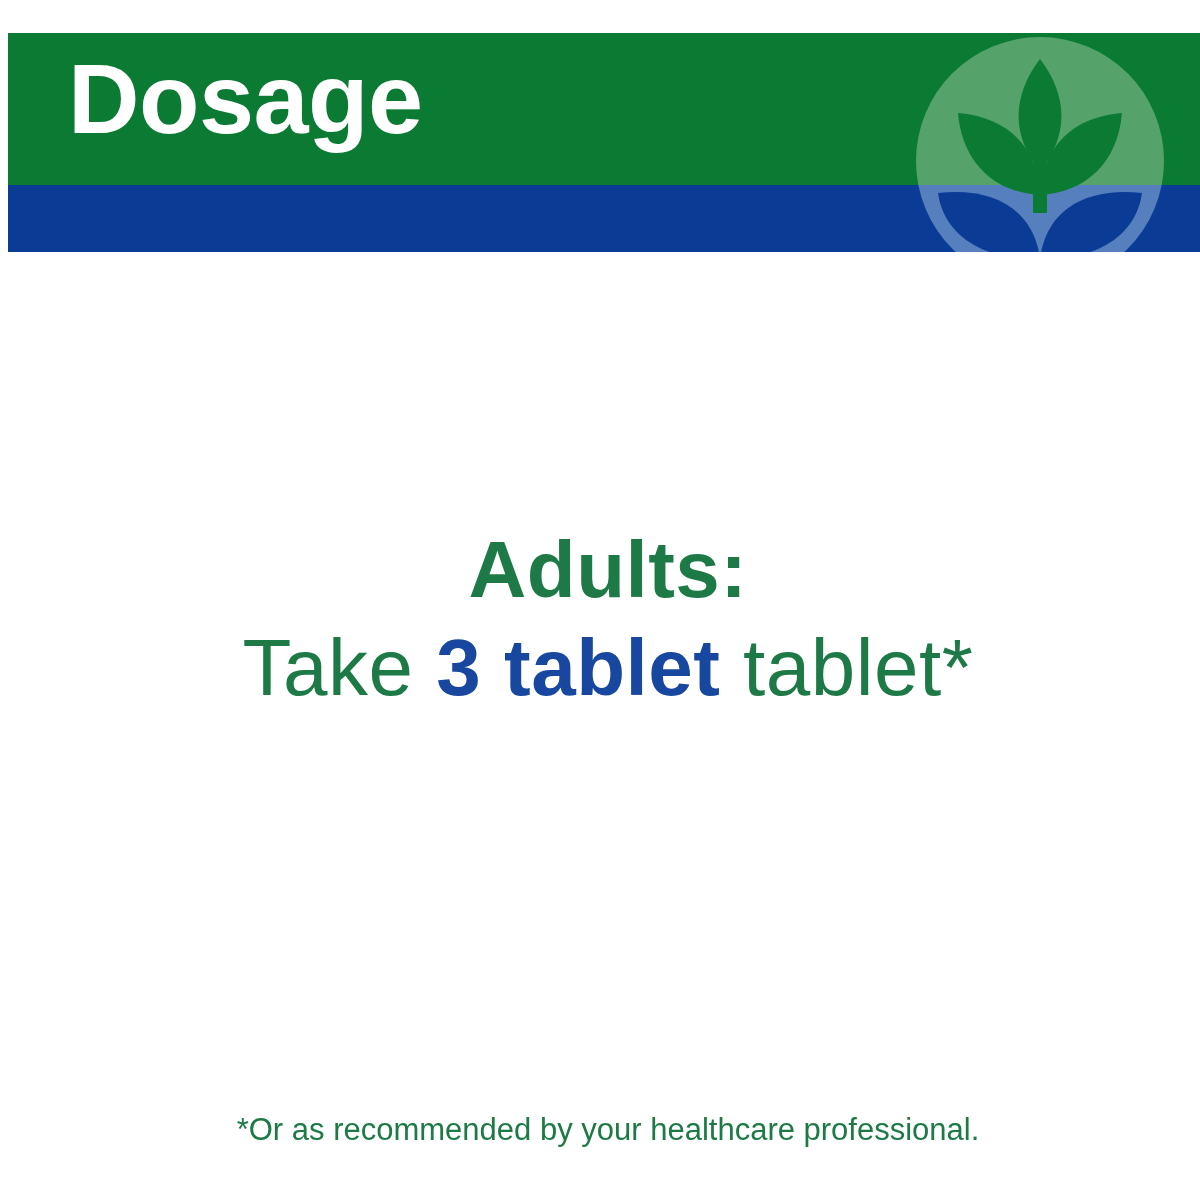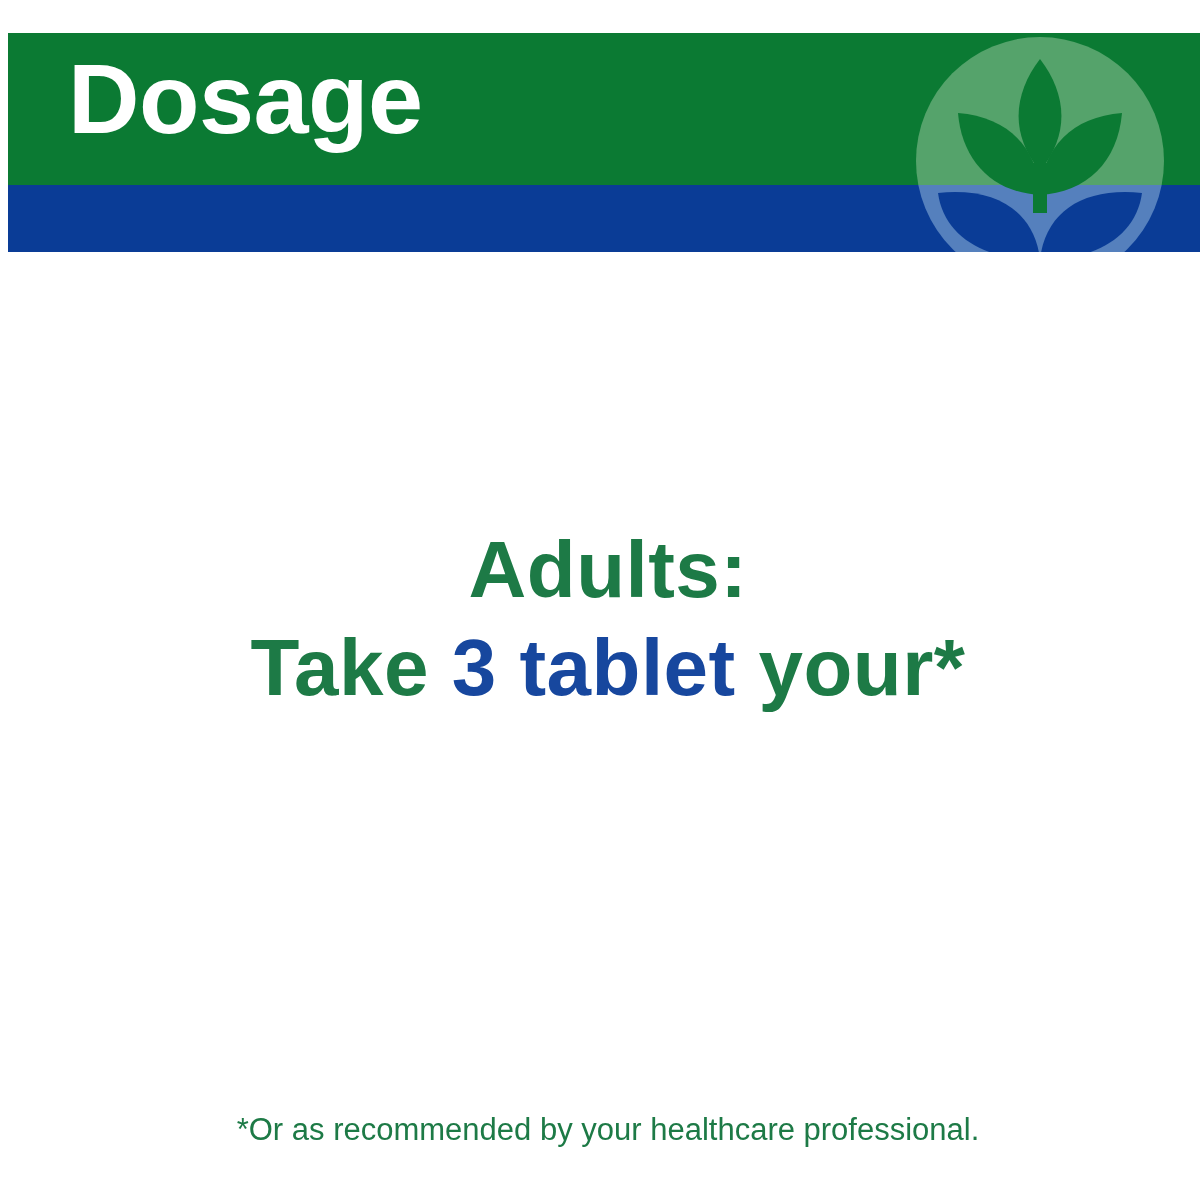--- a/index.html
+++ b/index.html
@@ -102,21 +102,21 @@
     color: #1d7a46;
     line-height: 1.3;
     letter-spacing: 0.5px;
     white-space: nowrap;
   }
   .dose-line2 .emph {
     font-weight: bold;
     color: #17479e;
   }
   .dose-line2 .plain {
-    font-weight: bold;
+    font-weight: normal;
     color: #1d7a46;
   }
 
   
   .footnote {
     position: absolute;
     left: 0;
     top: 1112px;
     width: 1200px;
     text-align: center;
@@ -171,20 +171,20 @@
       </g>
     </svg>
   </div>
 
   <div class="header-title">Dosage</div>
 
   <div class="main-area">
     <div class="dose-block">
       <div class="dose-line1">Adults:</div>
       <div class="dose-line2">
-        <span class="plain">Take </span><span class="emph">3 tablet</span><span class="plain"> your*</span>
+        <span class="plain">Take </span><span class="emph">3 tablet</span><span class="plain"> tablet*</span>
       </div>
     </div>
   </div>
 
   <div class="footnote">*Or as recommended by your healthcare professional.</div>
 
 </div>
 
 </body></html>

